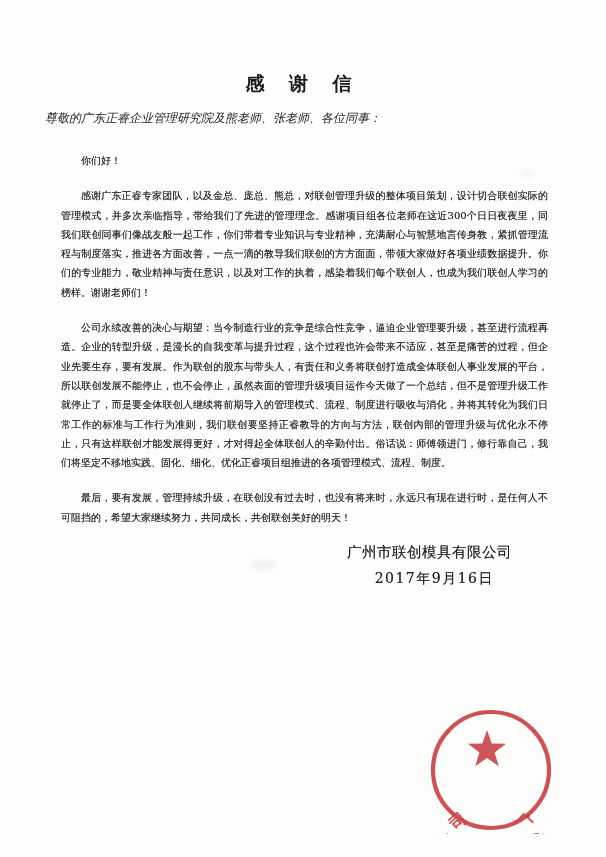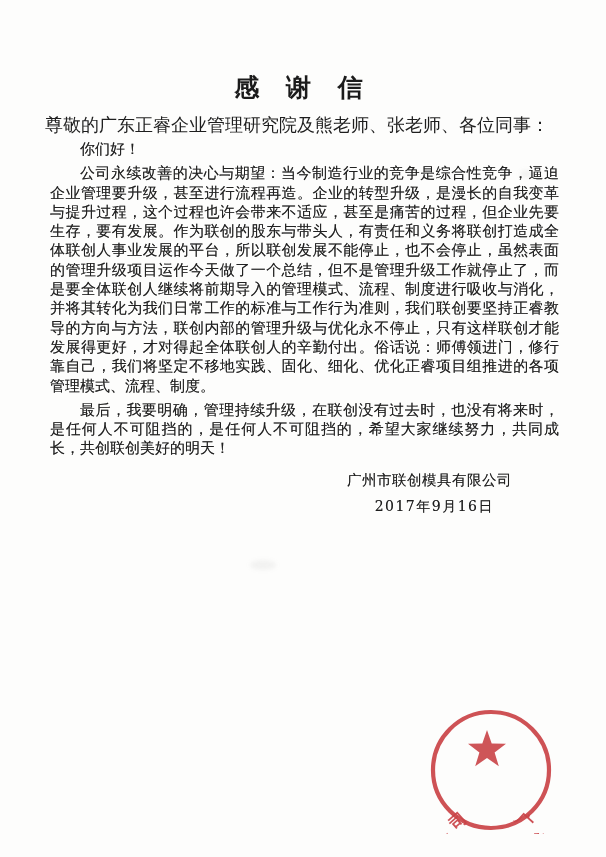--- a/index.html
+++ b/index.html
@@ -13,37 +13,38 @@
     height: 857px;
     margin: 0 auto;
     background: #fdfdfc;
     overflow: hidden;
     font-family: "DejaVu Serif", "Liberation Serif", serif;
     color: #232323;
   }
   .letter-title {
     margin: 71px 0 0 0;
     text-align: center;
-    font-size: 25px;
+    font-size: 19px;
     font-weight: bold;
     letter-spacing: 9px;
     color: #1b1b1b;
   }
   .content {
     margin: 11px 42px 0 45px;
   }
   .salutation {
-    margin: 0 0 5px 0;
-    font-size: 18px;
+    margin: 0 0 23px 0;
+    font-size: 12px;
     line-height: 20px;
     color: #1e1e1e;
+    font-style: italic;
   }
   .para {
-    margin: 5px;
-    font-size: 15px;
+    margin: 16px;
+    font-size: 10px;
     line-height: 19.3px;
     text-align: justify;
     text-justify: inter-ideograph;
     text-indent: 2em;
     color: #222222;
     text-shadow: 0 0 0.5px rgba(20,20,20,0.55);
   }
   .signature-block {
     margin-top: 12px;
   }
@@ -88,22 +89,23 @@
 </head>
 <body>
 
 <div class="page">
 
   <h1 class="letter-title">感 谢 信</h1>
 
   <div class="content">
     <p class="salutation">尊敬的广东正睿企业管理研究院及熊老师、张老师、各位同事：</p>
     <p class="para">你们好！</p>
+    <p class="para">感谢广东正睿专家团队，以及金总、庞总、熊总，对联创管理升级的整体项目策划，设计切合联创实际的管理模式，并多次亲临指导，带给我们了先进的管理理念。感谢项目组各位老师在这近300个日日夜夜里，同我们联创同事们像战友般一起工作，你们带着专业知识与专业精神，充满耐心与智慧地言传身教，紧抓管理流程与制度落实，推进各方面改善，一点一滴的教导我们联创的方方面面，带领大家做好各项业绩数据提升。你们的专业能力，敬业精神与责任意识，以及对工作的执着，感染着我们每个联创人，也成为我们联创人学习的榜样。谢谢老师们！</p>
     <p class="para">公司永续改善的决心与期望：当今制造行业的竞争是综合性竞争，逼迫企业管理要升级，甚至进行流程再造。企业的转型升级，是漫长的自我变革与提升过程，这个过程也许会带来不适应，甚至是痛苦的过程，但企业先要生存，要有发展。作为联创的股东与带头人，有责任和义务将联创打造成全体联创人事业发展的平台，所以联创发展不能停止，也不会停止，虽然表面的管理升级项目运作今天做了一个总结，但不是管理升级工作就停止了，而是要全体联创人继续将前期导入的管理模式、流程、制度进行吸收与消化，并将其转化为我们日常工作的标准与工作行为准则，我们联创要坚持正睿教导的方向与方法，联创内部的管理升级与优化永不停止，只有这样联创才能发展得更好，才对得起全体联创人的辛勤付出。俗话说：师傅领进门，修行靠自己，我们将坚定不移地实践、固化、细化、优化正睿项目组推进的各项管理模式、流程、制度。</p>
-    <p class="para">最后，我要明确，管理持续升级，在联创没有过去时，也没有将来时，是任何人不可阻挡的，是任何人不可阻挡的，希望大家继续努力，共同成长，共创联创美好的明天！</p>
+    <p class="para">最后，要有发展，管理持续升级，在联创没有过去时，也没有将来时，永远只有现在进行时，是任何人不可阻挡的，希望大家继续努力，共同成长，共创联创美好的明天！</p>
 
     <div class="signature-block">
       <div class="sig-company">广州市联创模具有限公司</div>
       <div class="sig-date">2017年9月16日</div>
     </div>
   </div>
 
   <div class="stamp">
     <svg viewBox="0 0 136 126" xmlns="http://www.w3.org/2000/svg">
       <defs>

